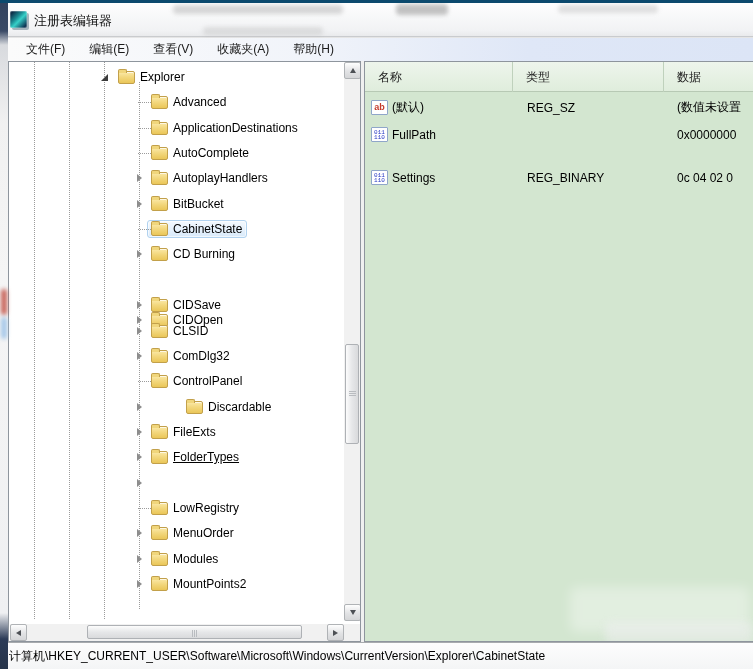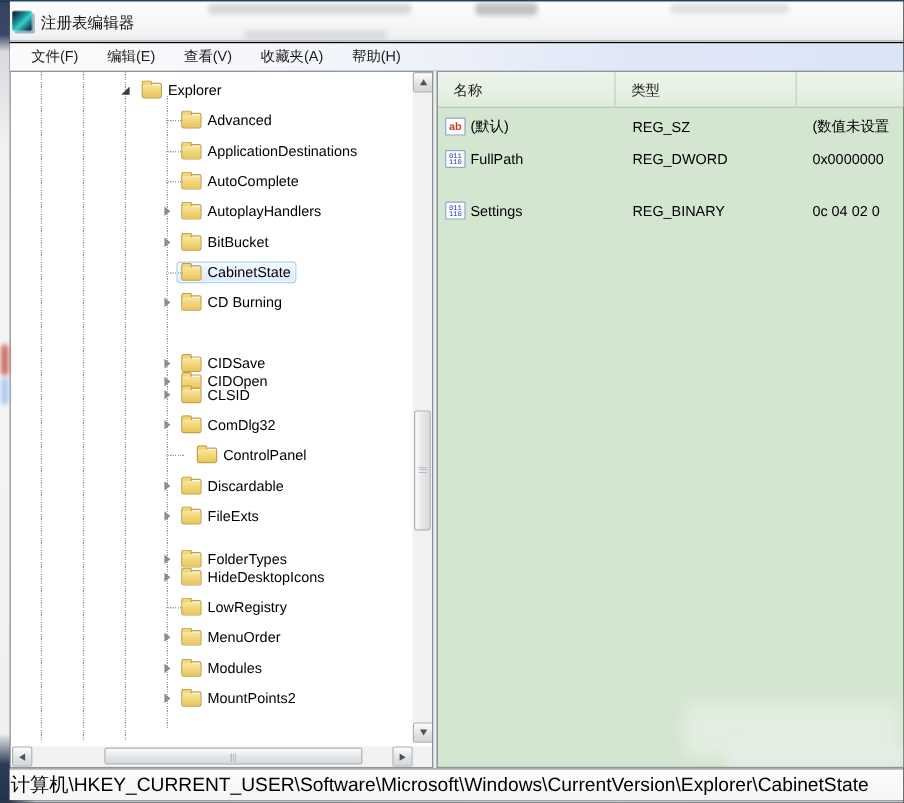--- a/index.html
+++ b/index.html
@@ -1,21 +1,21 @@
 <!DOCTYPE html>
 <html><head>
 <meta charset="utf-8">
 <style>
   * { margin:0; padding:0; box-sizing:border-box; }
   html,body { background:#888; }
   body { font-family:"Liberation Sans","DejaVu Sans",sans-serif; }
 
   #window {
     position:relative; width:753px; height:669px; margin:0 auto;
-    background:#000000; overflow:hidden; border-top:1px solid #0c4a6e;
+    background:#e5e5e5; overflow:hidden; border-top:3px solid #0c4a6e;
   }
 
   
   #left-border {
     position:absolute; left:0; top:0; width:8px; height:669px;
     background:linear-gradient(180deg,#33435f 0px,#3a4a66 28px,#d8dade 42px,
       #f1f1f1 120px,#f5f5f5 270px,#eff0f2 610px,#2c3b57 636px,#253349 669px);
     z-index:30;
   }
   .border-blob { position:absolute; filter:blur(2px); border-radius:3px; }
@@ -102,21 +102,21 @@
   .reg-icon.string { color:#c43a2a; font-weight:bold; font-size:9px; line-height:9px; }
   .reg-icon.binary { color:#2638c4; font-size:6px; line-height:5px; font-family:"Liberation Mono","DejaVu Sans Mono",monospace; letter-spacing:0; }
   .wm-green { position:absolute; filter:blur(6px); background:rgba(255,255,255,.35); border-radius:6px; }
 
   
   #status-bar {
     position:absolute; left:0; top:639px; width:753px; height:27px;
     background:linear-gradient(180deg,#fdfdfd,#f4f5f6); border-top:1px solid #a8abae;
     display:flex; align-items:center; padding-left:9px; z-index:6;
   }
-  #status-path { font-size:16px; color:#000; white-space:nowrap;text-align:center; }
+  #status-path { font-size:12px; color:#000; white-space:nowrap;text-align:center; }
   #bottom-border { position:absolute; left:0; top:666px; width:753px; height:3px;
     background:linear-gradient(90deg,#2c3b57 0 8px,#b9bec6 30px,#c9ccd1 60%,#c3c7cd); z-index:31; }
 </style>
 </head>
 <body>
 
 <div id="window">
 
   <div id="left-border">
     <div class="border-blob" style="left:1px; top:286px; width:6px; height:26px; background:rgba(187,62,50,.8);"></div>
@@ -249,63 +249,59 @@
         </div>
         <div class="tree-row" style="top: 282px; left: 124px;">
           <span class="tree-slot">
             <span class="exp-collapsed"></span>
           </span>
           <span class="tree-label-wrap">
             <span class="folder-icon"></span>
             <span class="tree-label">ComDlg32</span>
           </span>
         </div>
-        <div class="tree-row" style="top: 307px; left: 124px; gap: 13px;">
+        <div class="tree-row" style="top: 307px; left: 124px;">
           <span class="tree-slot">
             <span class="leaf-connector"></span>
           </span>
           <span class="tree-label-wrap">
             <span class="folder-icon"></span>
             <span class="tree-label">ControlPanel</span>
           </span>
         </div>
-        <div class="tree-row" style="top: 333px; left: 124px;">
+        <div class="tree-row" style="top: 333px; left: 124px; gap: 35px;">
           <span class="tree-slot">
             <span class="exp-collapsed"></span>
           </span>
           <span class="tree-label-wrap">
             <span class="folder-icon"></span>
             <span class="tree-label">Discardable</span>
           </span>
         </div>
         <div class="tree-row" style="top: 358px; left: 124px;">
           <span class="tree-slot">
             <span class="exp-collapsed"></span>
           </span>
           <span class="tree-label-wrap">
             <span class="folder-icon"></span>
             <span class="tree-label">FileExts</span>
           </span>
         </div>
-        <div class="tree-row" style="top: 394px; left: 124px;">
+        <div class="tree-row" style="top: 383px; left: 124px; text-decoration: underline;">
           <span class="tree-slot">
             <span class="exp-collapsed"></span>
           </span>
           <span class="tree-label-wrap">
             <span class="folder-icon"></span>
             <span class="tree-label">FolderTypes</span>
           </span>
         </div>
         <div class="tree-row" style="top: 409px; left: 124px;">
           <span class="tree-slot">
             <span class="exp-collapsed"></span>
-          </span>
-          <span class="tree-label-wrap">
-            <span class="folder-icon"></span>
-            <span class="tree-label">HideDesktopIcons</span>
           </span>
         </div>
         <div class="tree-row" style="top: 434px; left: 124px;">
           <span class="tree-slot">
             <span class="leaf-connector"></span>
           </span>
           <span class="tree-label-wrap">
             <span class="folder-icon"></span>
             <span class="tree-label">LowRegistry</span>
           </span>
@@ -369,35 +365,35 @@
     </div>
     <div id="tree-corner" style="left:335px; top:562px; width:17px; height:17px;"></div>
   </div>
 
   <div id="splitter"></div>
 
   <div id="values-pane" style="background: rgb(211, 230, 208);">
     <div id="values-header" style="background: linear-gradient(rgb(238, 245, 236), rgb(223, 237, 220));">
         <div class="hdr-cell" style="left: 0px; width: 148px;">名称</div>
         <div class="hdr-cell" style="left: 148px; width: 151px;">类型</div>
+        <div class="hdr-cell" style="left: 299px; width: 90px; border-right: none;">数据</div>
       </div>
     <div id="values-list">
         <div class="val-row" style="top: 32px;">
           <span class="reg-icon string">ab</span>
           <span class="val-cell" style="left: 27px;">(默认)</span>
           <span class="val-cell" style="left: 162px; text-align: center;">REG_SZ</span>
           <span class="val-cell" style="left: 312px;">(数值未设置</span>
         </div>
         <div class="val-row" style="top: 59px;">
           <span class="reg-icon binary">
             <span>011</span>
             <span>110</span>
           </span>
           <span class="val-cell" style="left: 27px;">FullPath</span>
-          <span class="val-cell" style="left: 162px;">REG_DWORD</span>
           <span class="val-cell" style="left: 312px;">0x0000000</span>
         </div>
         <div class="val-row" style="top: 86px; margin-top: 16px;">
           <span class="reg-icon binary">
             <span>011</span>
             <span>110</span>
           </span>
           <span class="val-cell" style="left: 27px;">Settings</span>
           <span class="val-cell" style="left: 162px;">REG_BINARY</span>
           <span class="val-cell" style="left: 312px;">0c 04 02 0</span>

